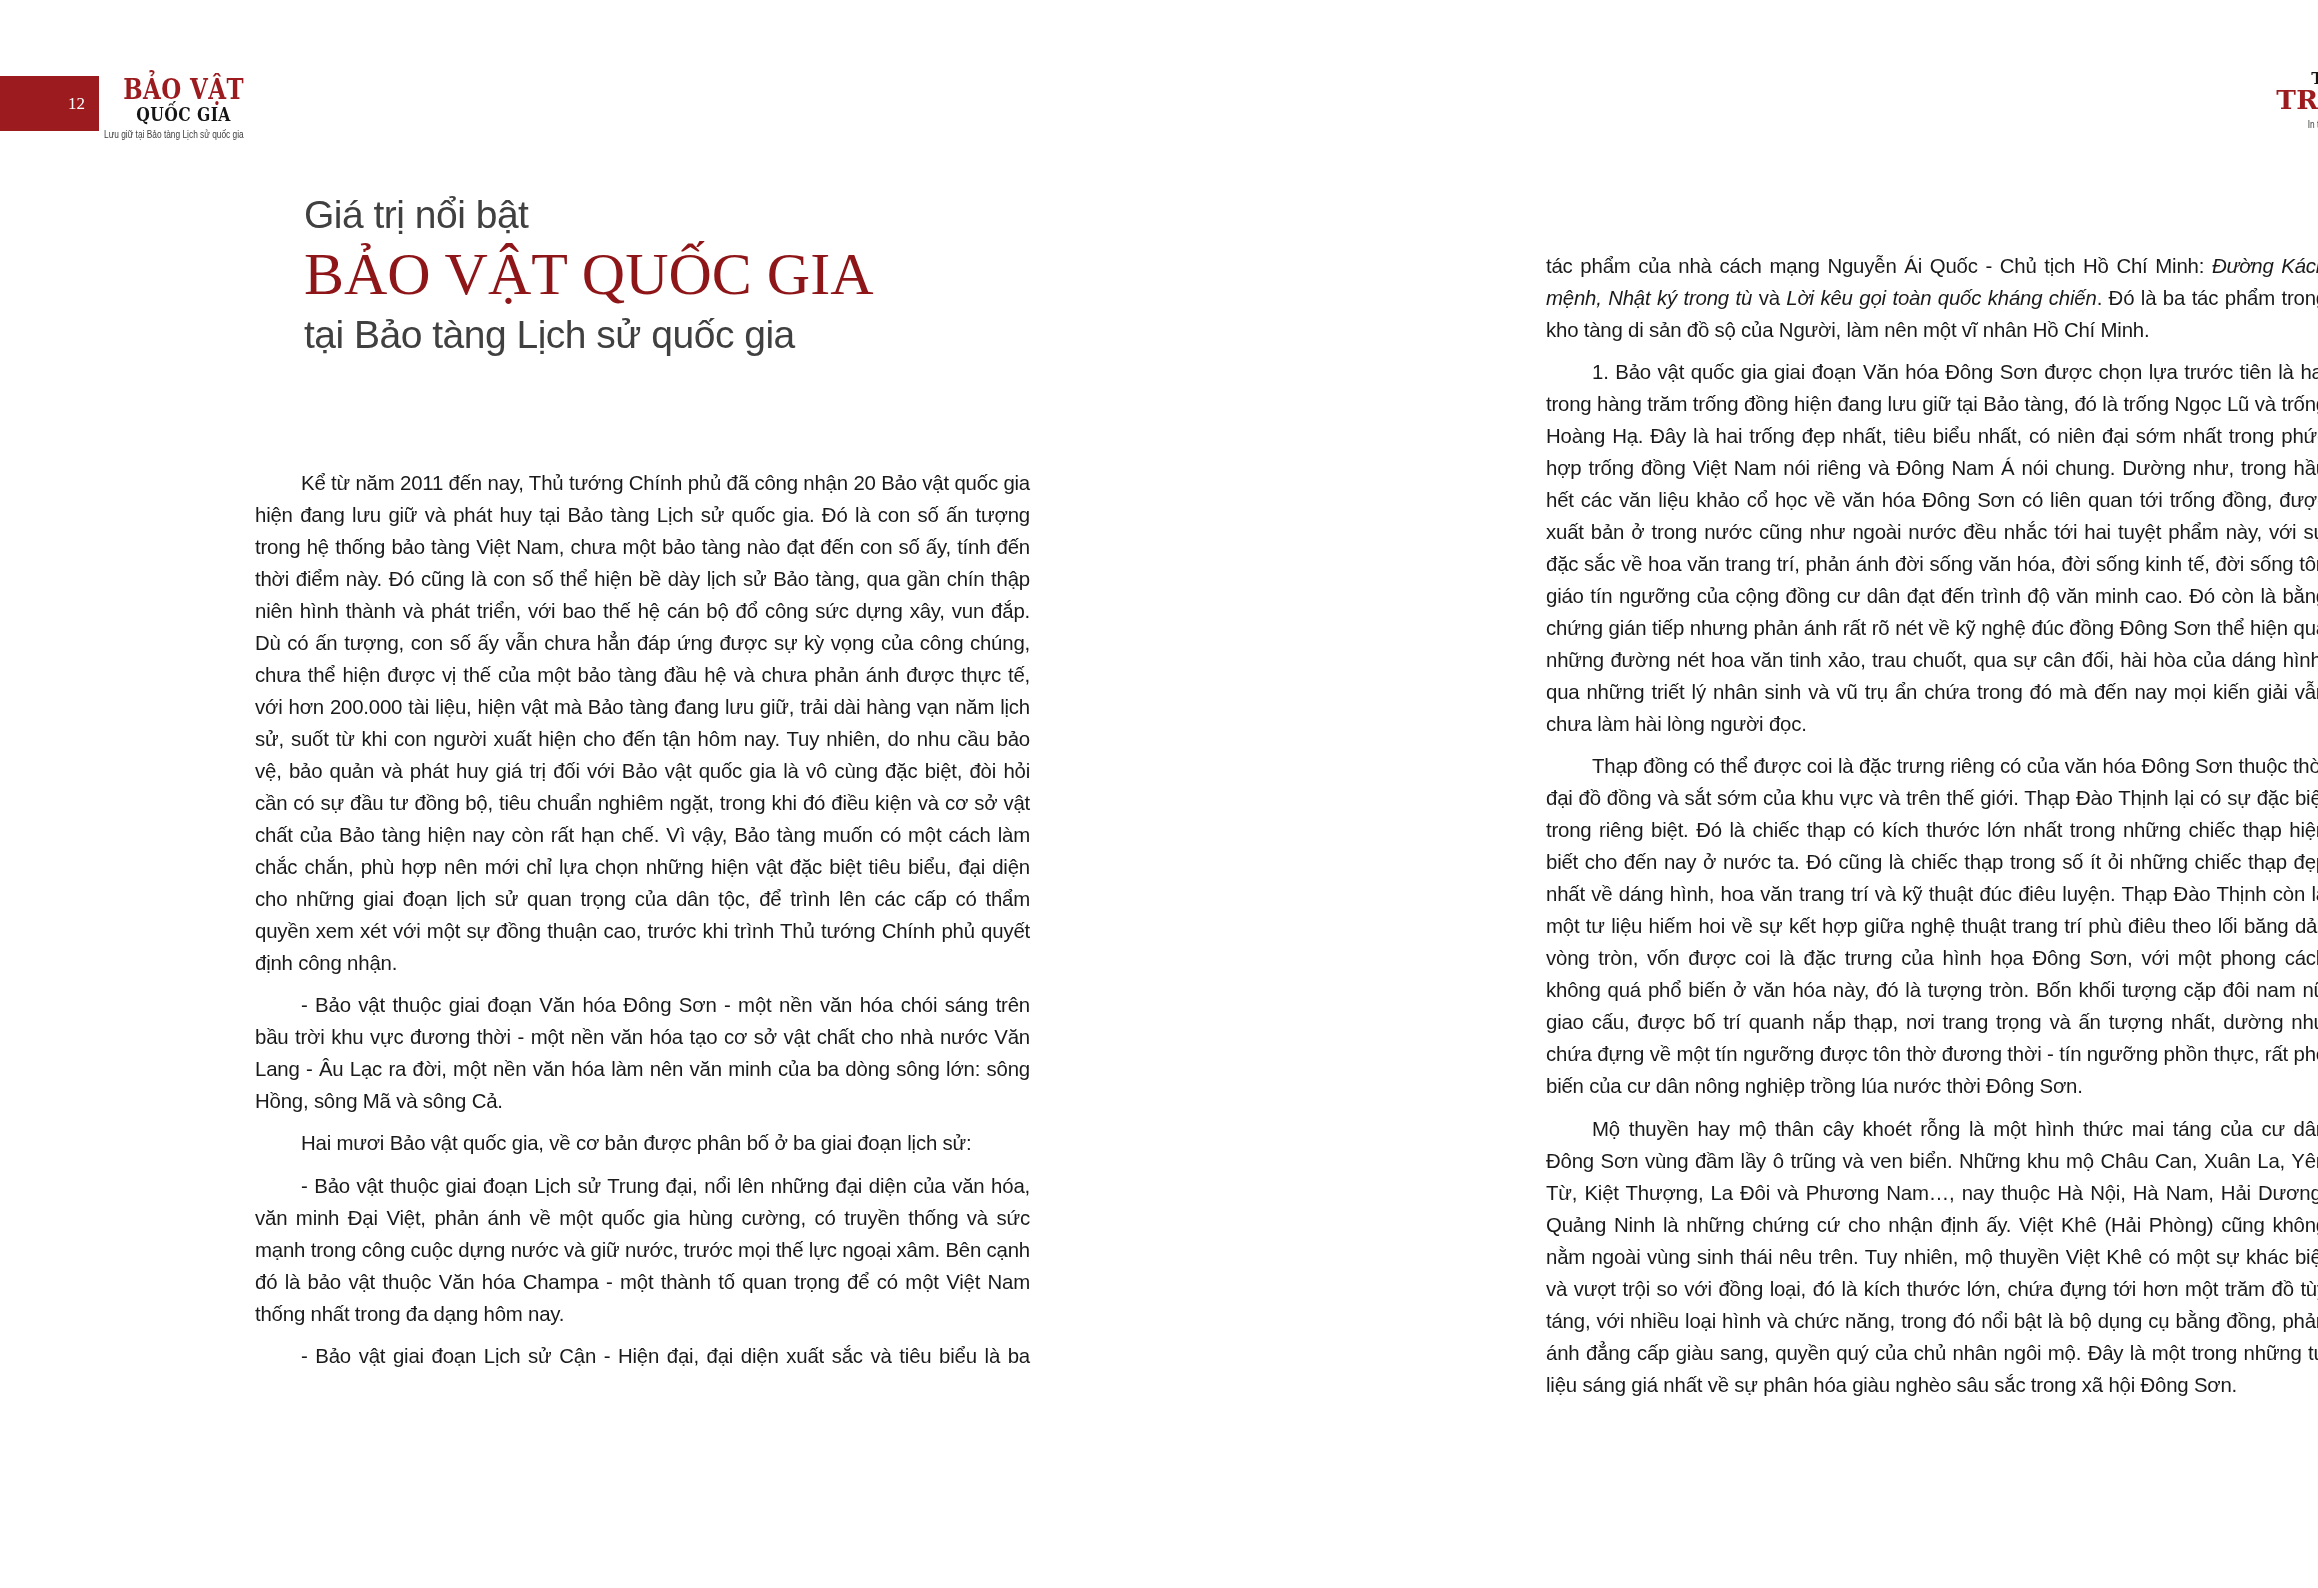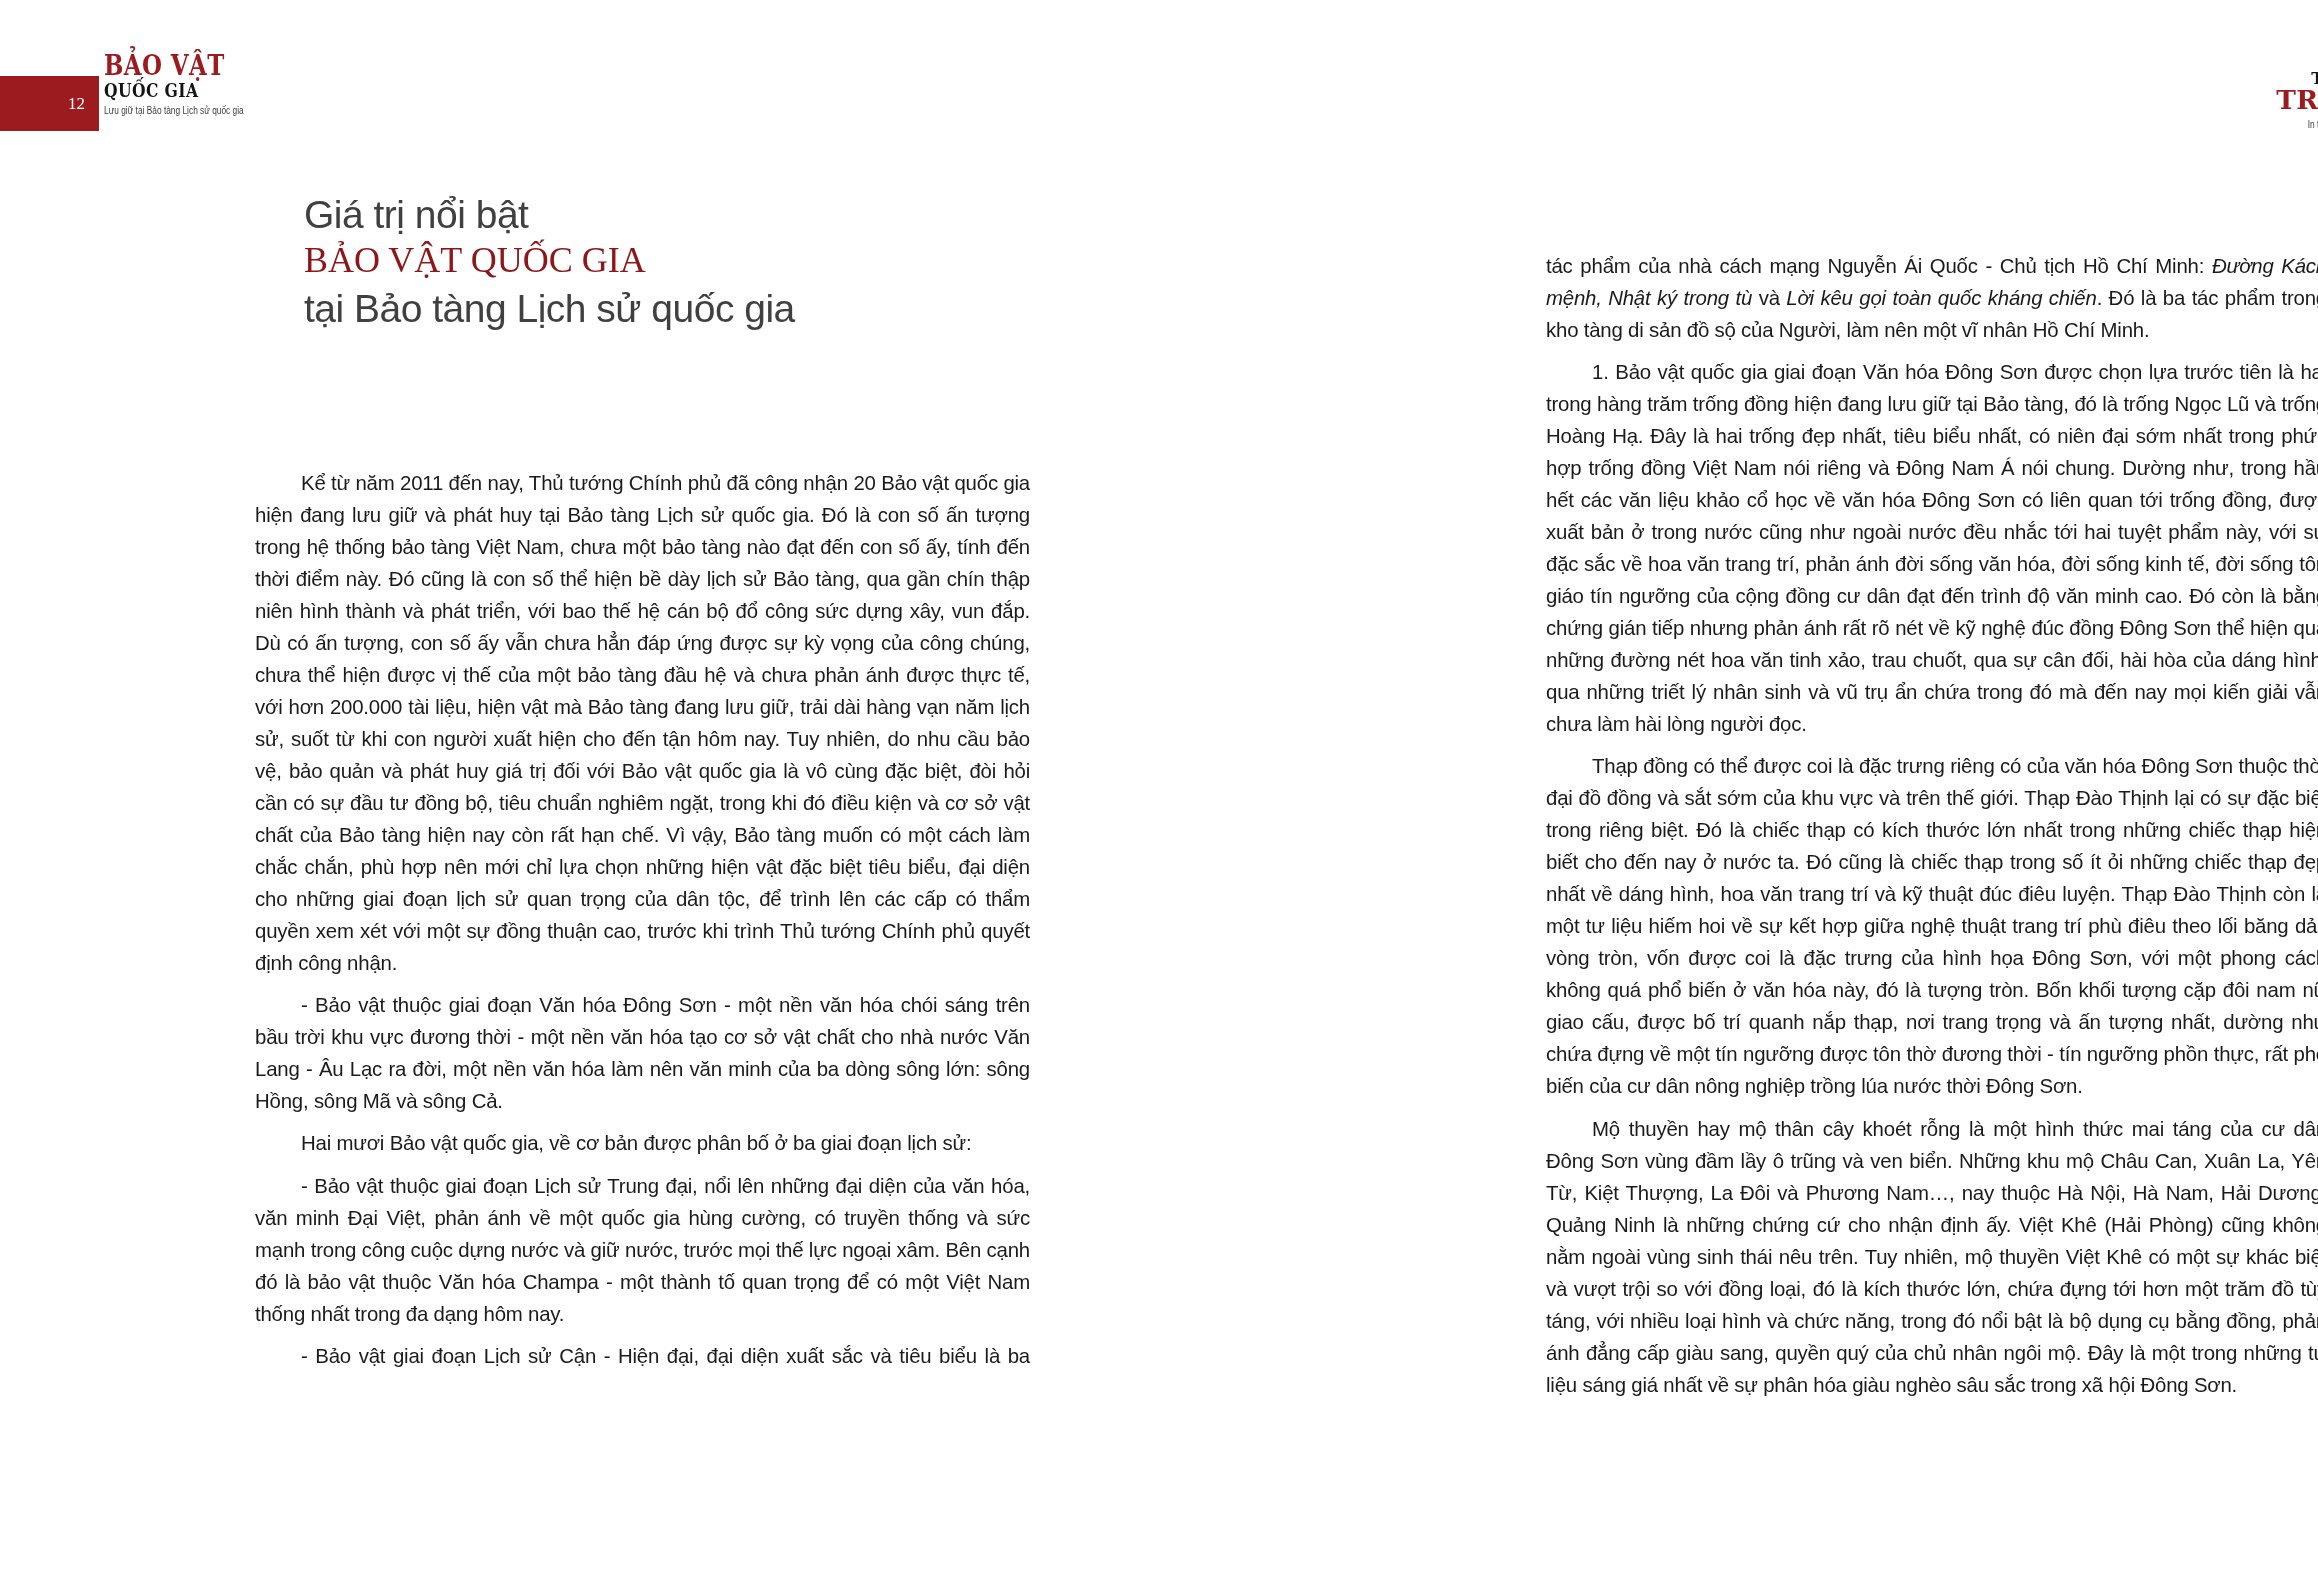--- a/index.html
+++ b/index.html
@@ -20,21 +20,21 @@
   
   .page-tab{
     position:absolute;top:76px;height:55px;background:var(--accent-red);
     color:#ffffff;font-family:"Liberation Serif","DejaVu Serif",serif;
     font-size:17px;display:flex;align-items:center;box-sizing:border-box;
   }
   .tab-left{left:0;width:99px;justify-content:flex-end;padding-right:14px;}
 
   
   .brand{position:absolute;}
-  .brand-left{left:104px;top:52px;text-align:left;}
+  .brand-left{left:104px;top:76px;text-align:center;}
   .brand-right{right:108px;top:70px;text-align:right;}
   .brand-big{
     font-family:"DejaVu Serif","Liberation Serif",serif;font-weight:800;
     line-height:1.02;letter-spacing:0.5px;white-space:nowrap;
   }
   .brand-left .brand-big{transform:scaleX(.82);transform-origin:left top;}
   .vi-line1{font-size:28px;color:var(--accent-red);}
   .vi-line2{font-size:19px;color:#141414;}
   .en-line1{font-size:16.7px;color:#141414;}
   .en-line2{font-size:26.4px;color:var(--accent-red);}
@@ -45,21 +45,21 @@
   .brand-left .brand-sub{transform:scaleX(.72);transform-origin:left top;}
   .brand-right .brand-sub{transform:scaleX(.72);transform-origin:right top;}
 
   
   .article-title{position:absolute;left:304px;top:191px;}
   .title-line-light{
     font-size:39px;font-weight:300;color:#404040;letter-spacing:-0.5px;line-height:1.22;
     white-space:nowrap;
   }
   .title-line-red{
-    font-family:"Liberation Serif","DejaVu Serif",serif;font-size:36px;
+    font-family:"Liberation Serif","DejaVu Serif",serif;font-size:60px;
     color:var(--title-red);line-height:1.1;margin:2.8px 0 3.7px 0;white-space:nowrap;
   }
 
   
   .col{
     position:absolute;text-align:justify;color:var(--text-dark);
     font-size:20.4px;line-height:32px;font-weight:300;letter-spacing:-0.2px;
     font-stretch:semi-condensed;
   }
   #col-left{left:255px;top:467px;width:775px;}

